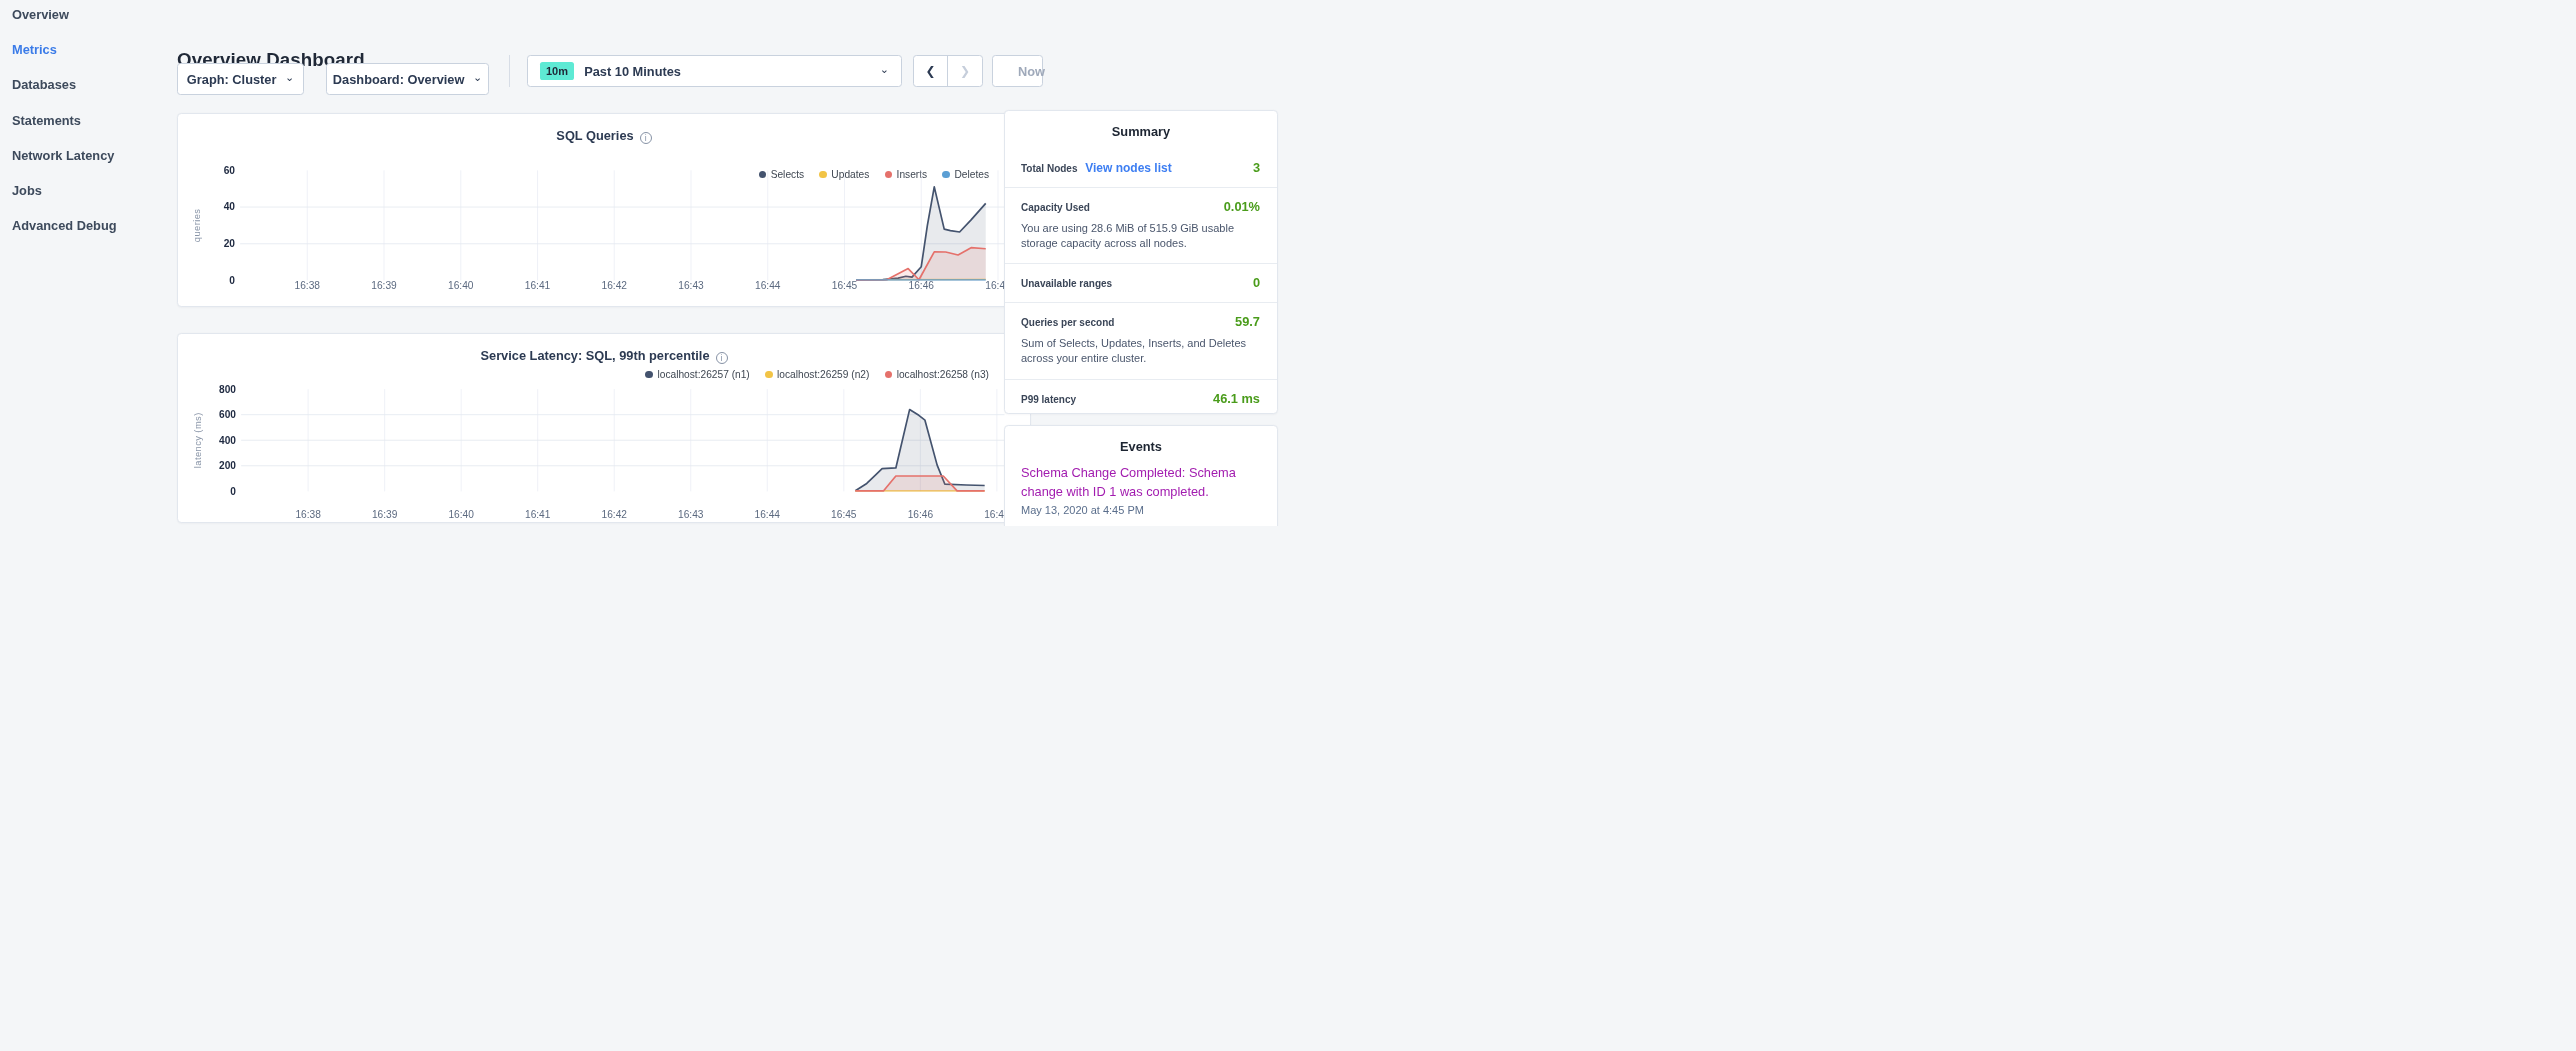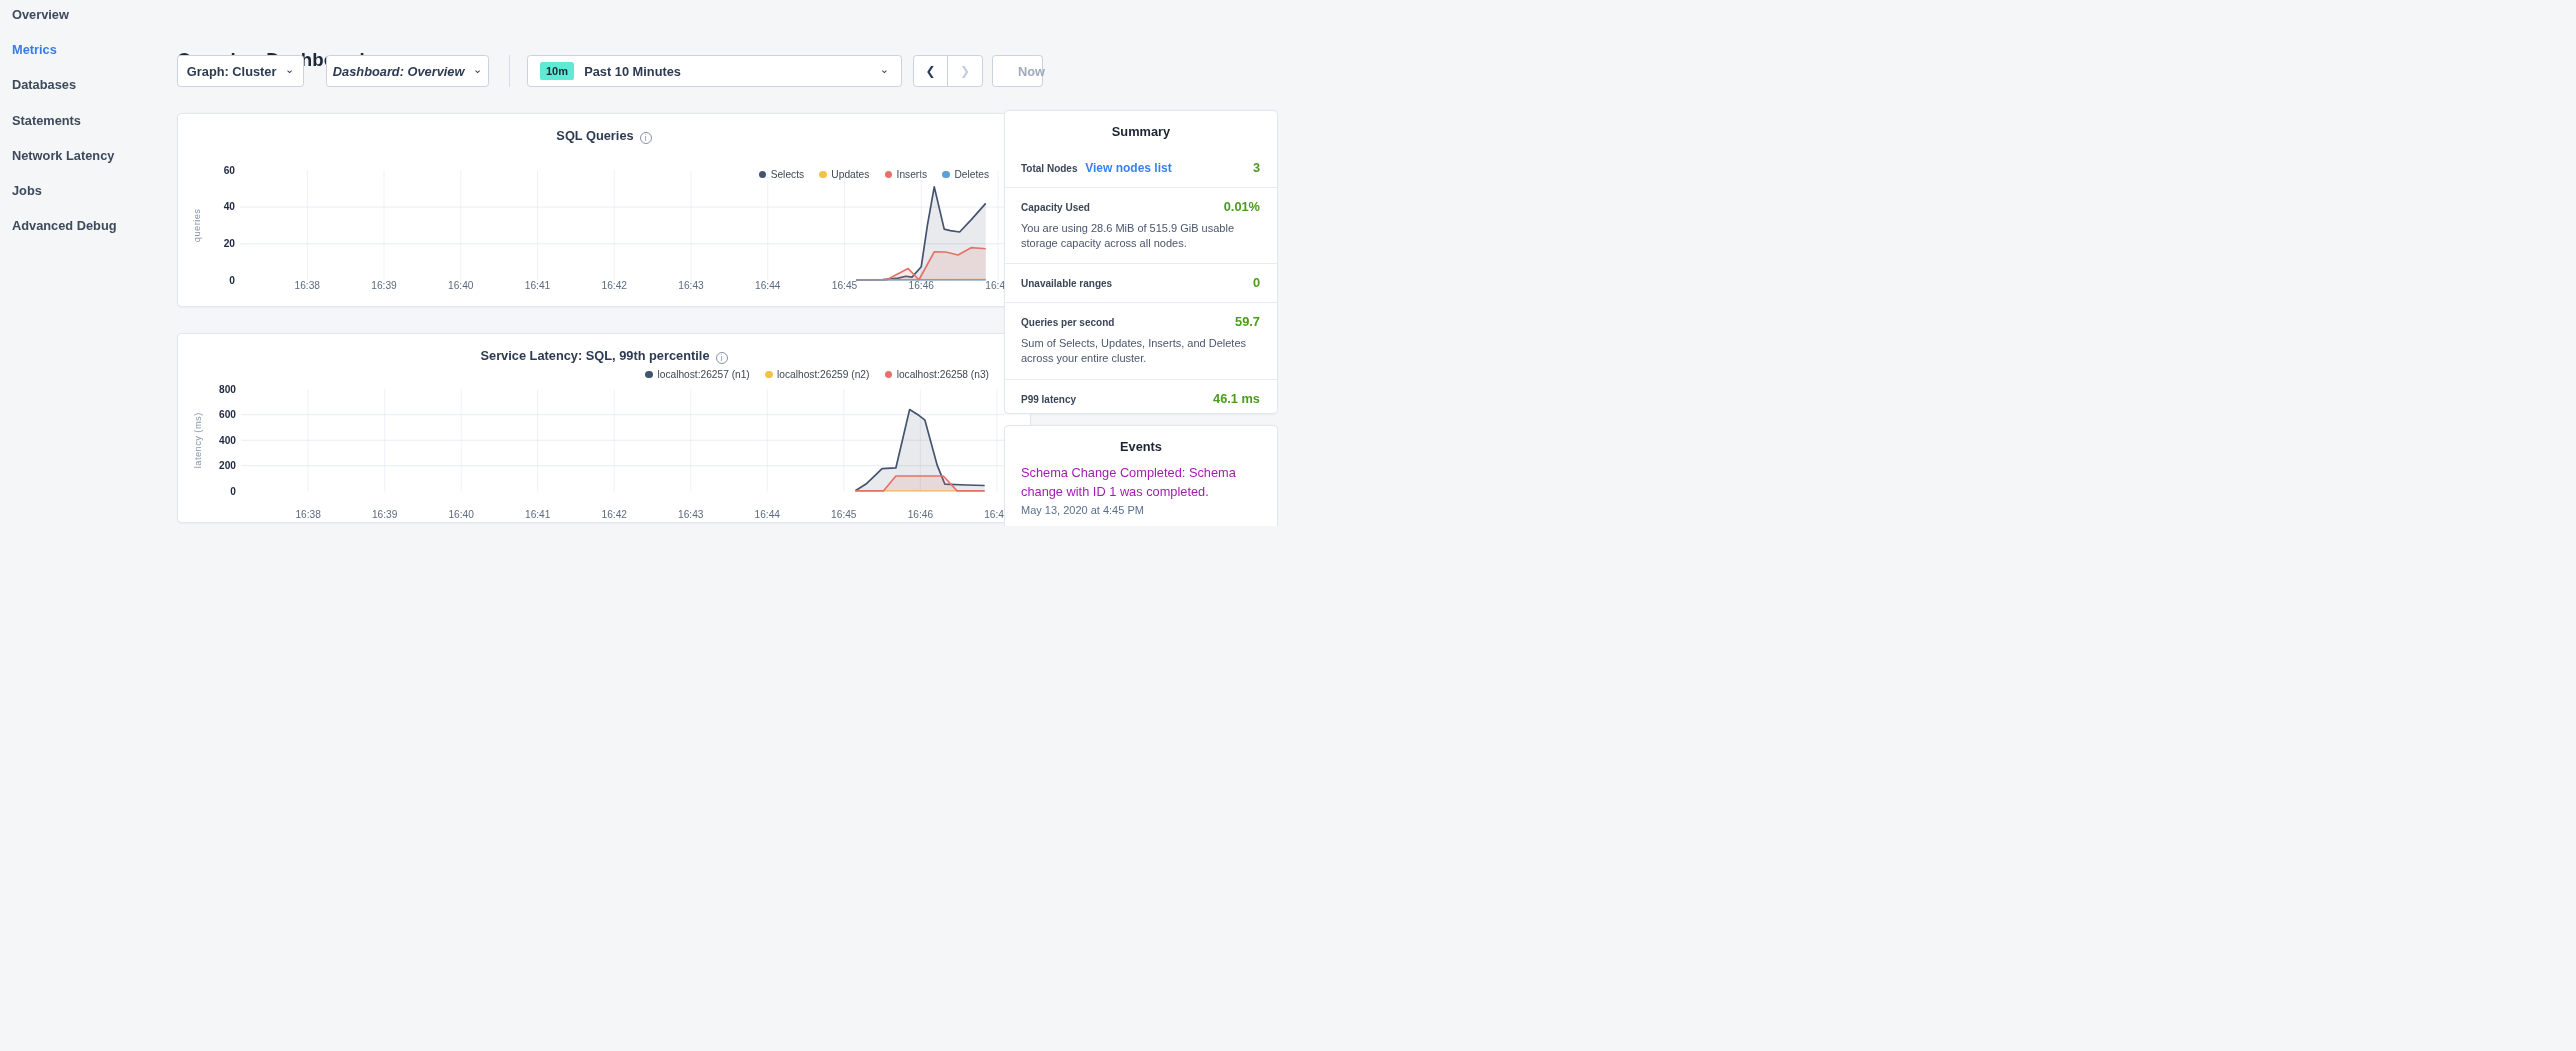--- a/index.html
+++ b/index.html
@@ -15,23 +15,23 @@
   }
   
   .sidebar{position:absolute;left:12px;top:6.8px;width:153px;}
   .nav-item{height:18.7px;margin-bottom:16.6px;font-size:12.8px;font-weight:600;color:var(--text-slate);cursor:pointer;white-space:nowrap;}
   .nav-item.active{color:var(--accent-blue);font-weight:700;}
   
   .page-title{position:absolute;left:177px;top:1px;font-size:18.7px;font-weight:700;color:var(--title);letter-spacing:0.1px;margin-top:48px;}
   .controls{position:absolute;left:0;top:55px;height:32px;width:100%;}
   .ctrl{position:absolute;height:32px;background:#fff;border:0.9px solid var(--control-border);border-radius:3.4px;
         display:flex;align-items:center;font-size:12.8px;font-weight:700;color:var(--text-dark);}
-  .dropdown{justify-content:center;gap:8.5px;cursor:pointer;}
+  .dropdown{justify-content:center;gap:8.5px;cursor:pointer;margin-top:8px;}
   #dd-graph{left:177px;width:127px;}
-  #dd-dashboard{left:326px;width:163px;font-style:italic;}
+  #dd-dashboard{left:326px;width:163px;}
   .caret{font-size:11px;font-weight:400;color:var(--text-dark);line-height:0;transform:translateY(-1.7px);}
   .vdivider{position:absolute;left:509px;top:0;width:0.9px;height:32px;background:#d7dde6;}
   .timepicker{left:527px;width:375px;padding:0 12px;gap:10.2px;cursor:pointer;}
   .badge{background:#5eead4;border-radius:2.6px;padding:2.6px 6px;font-size:11px;font-weight:700;color:var(--title);}
   .tp-label{flex:1;}
   .btn-group{left:913px;width:70px;padding:0;overflow:hidden;}
   .btn-cell{width:35px;height:100%;display:flex;align-items:center;justify-content:center;font-size:12px;cursor:pointer;}
   .btn-cell.prev{border-right:0.9px solid var(--control-border);color:#2c3a52;font-weight:700;}
   .btn-cell.next{color:#c6cedb;}
   .btn-now{left:992px;width:51px;justify-content:center;color:#9fa9ba;cursor:default;padding-left:28px;}

